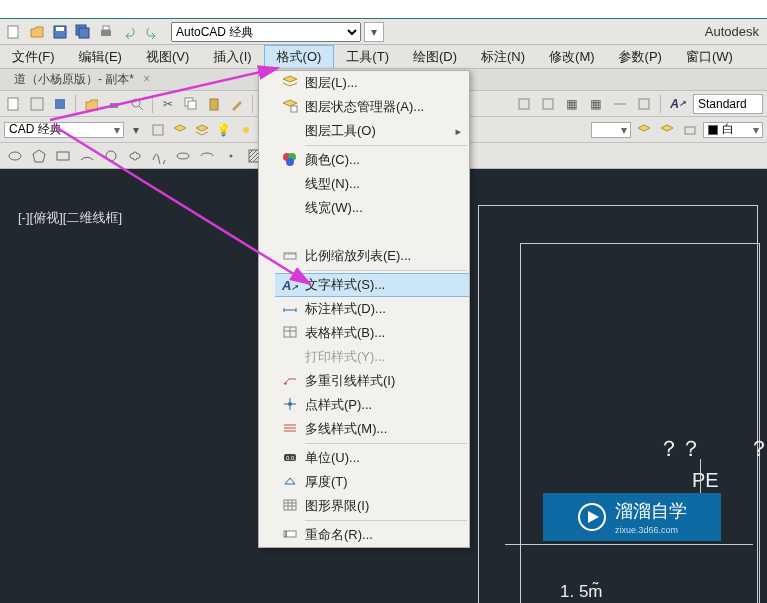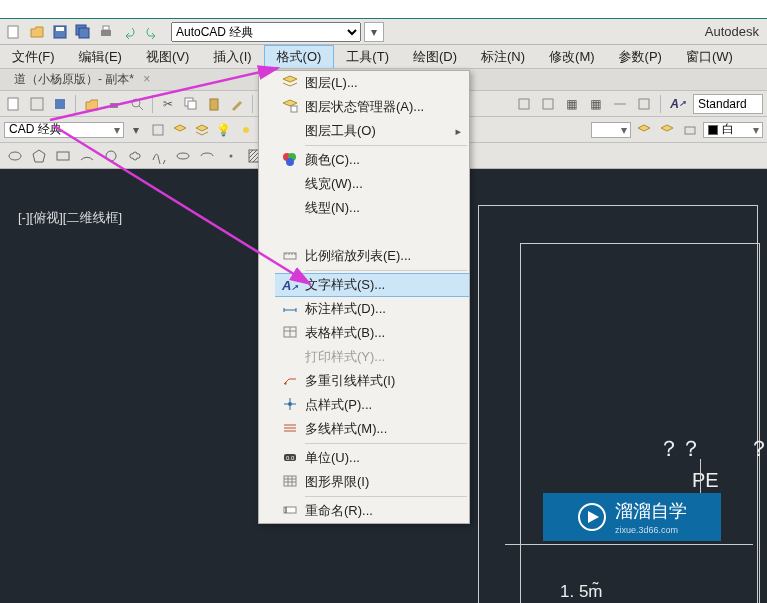--- a/index.html
+++ b/index.html
@@ -652,25 +652,25 @@
         <span><svg width="16" height="16">
             <circle cx="5" cy="6" r="4" fill="#e04040"></circle>
             <circle cx="10" cy="6" r="4" fill="#40b040"></circle>
             <circle cx="8" cy="11" r="4" fill="#4060e0"></circle>
           </svg></span>
       </div>
     <div class="lbl">颜色(C)...</div>
   </div>
   <div class="ddi">
     <div class="icon-col"></div>
+    <div class="lbl">线型(N)...</div>
+  </div>
+  <div class="ddi">
+    <div class="icon-col"></div>
     <div class="lbl">线宽(W)...</div>
-  </div>
-  <div class="ddi">
-    <div class="icon-col"></div>
-    <div class="lbl">线型(N)...</div>
   </div>
   <div class="ddi">
     <div class="icon-col"></div>
   </div>
   <div class="ddi">
     <div class="icon-col">
         <span><svg width="16" height="16">
             <rect x="2" y="6" width="12" height="6" fill="none" stroke="#888"></rect>
             <path d="M4 6v2M7 6v2M10 6v2M13 6v2" stroke="#888"></path>
           </svg></span>
@@ -735,20 +735,28 @@
   <div class="sep"></div>
 
   <div class="ddi">
     <div class="icon-col">
         <span><svg width="16" height="16">
             <rect x="2" y="5" width="12" height="7" rx="2" fill="#444"></rect>
             <text x="4" y="11" fill="#fff" font-size="6">0.0</text>
           </svg></span>
       </div>
     <div class="lbl">单位(U)...</div>
+  </div>
+  <div class="ddi">
+    <div class="icon-col">
+        <span><svg width="16" height="16">
+            <path d="M3 11l5-6 5 6z" fill="none" stroke="#2a6aa0"></path>
+          </svg></span>
+      </div>
+    <div class="lbl">厚度(T)</div>
   </div>
   <div class="ddi">
     <div class="icon-col">
         <span><svg width="16" height="16">
             <rect x="2" y="3" width="12" height="10" fill="none" stroke="#888"></rect>
             <path d="M2 6h12M2 9h12M6 3v10M10 3v10" stroke="#888"></path>
           </svg></span>
       </div>
     <div class="lbl">图形界限(I)</div>
   </div>

